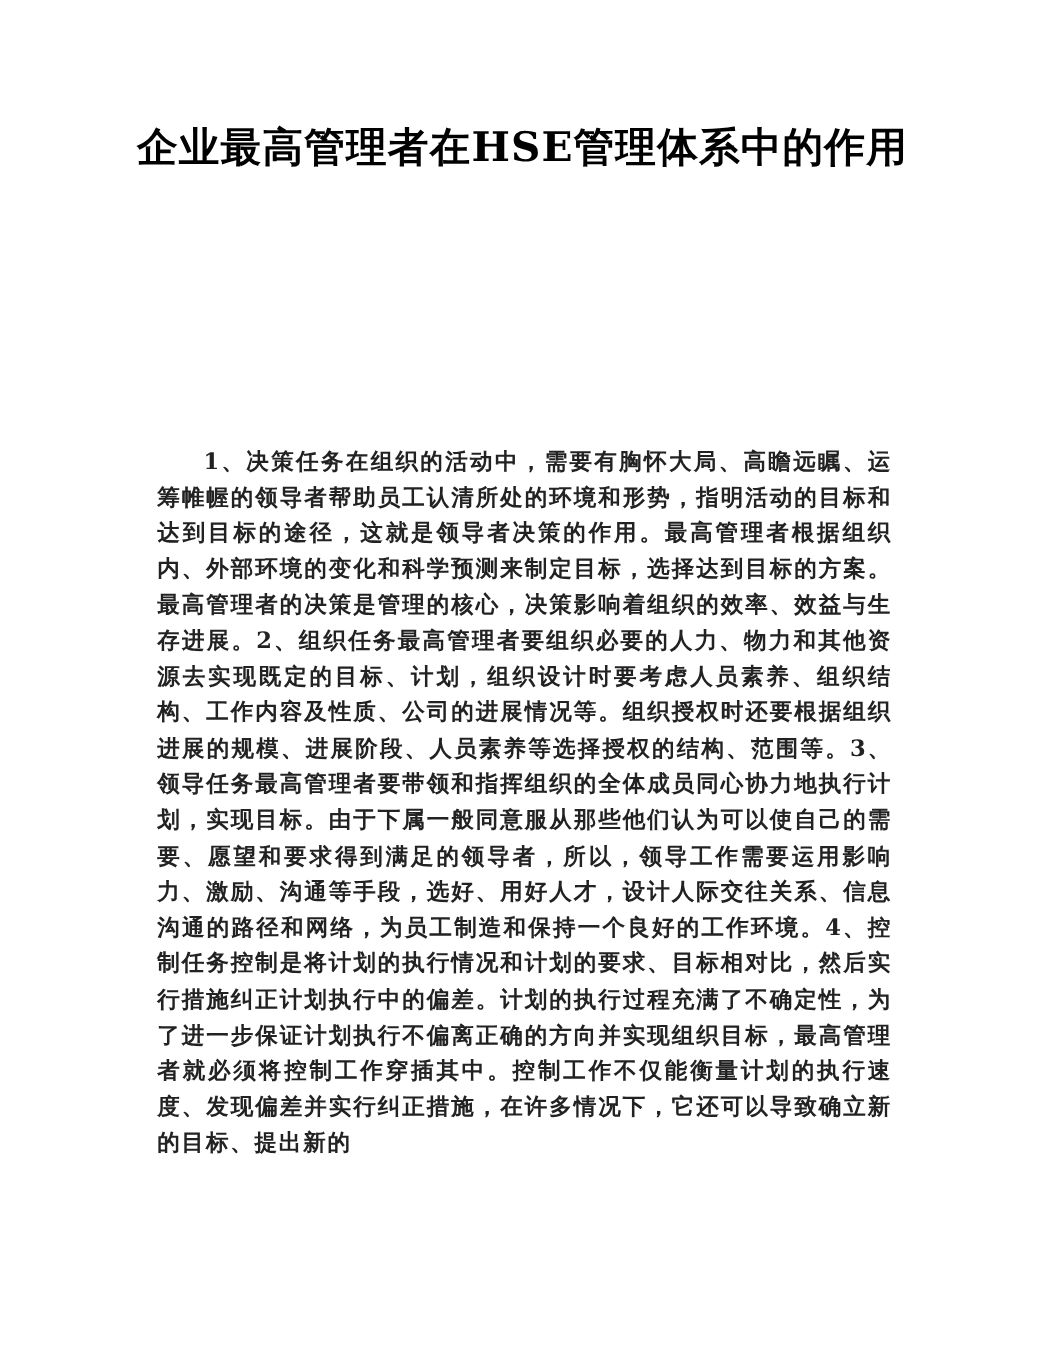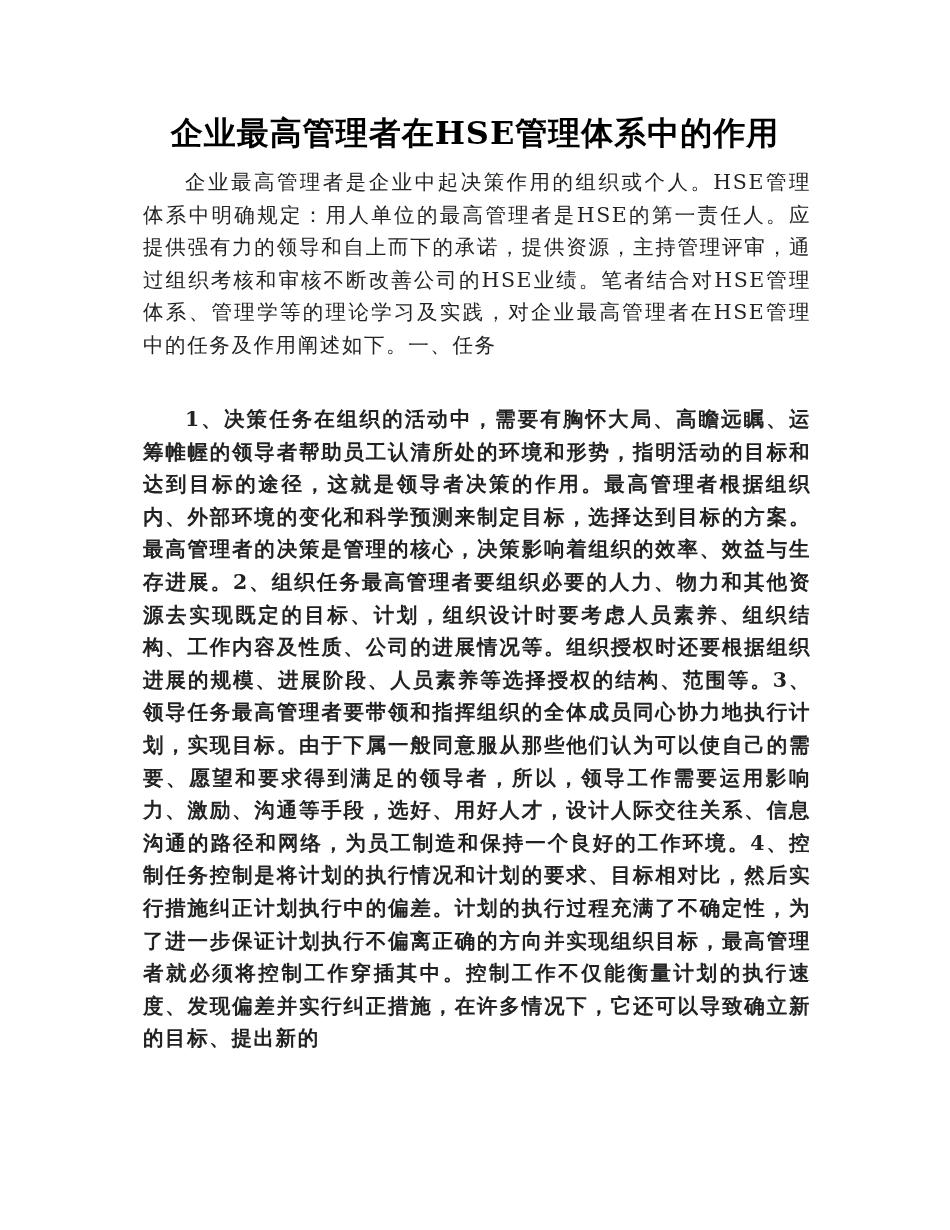--- a/index.html
+++ b/index.html
@@ -21,21 +21,21 @@
       top: 0;
       width: 950px;
       height: 1230px;
     }
     .title {
       position: absolute;
       left: 0;
       top: 112px;
       width: 950px;
       text-align: center;
-      font-size: 32px;
+      font-size: 37px;
       font-weight: bold;
       line-height: 42px;
       letter-spacing: 1px;
       color: #000;
       margin: 0;
     }
     .para {
       position: absolute;
       left: 143px;
       width: 668px;
@@ -49,16 +49,15 @@
     }
     .p1 { top: 166px; }
     .p2 { top: 403px; font-weight: bold; }
   </style>
 </head>
 <body>
 
 <div class="page">
   <h1 class="title">企业最高管理者在HSE管理体系中的作用</h1>
 
-  <p class="para p1">企业最高管理者是企业中起决策作用的组织或个人。HSE管理体系中明确规定：用人单位的最高管理者是HSE的第一责任人。应提供强有力的领导和自上而下的承诺，提供资源，主持管理评审，通过组织考核和审核不断改善公司的HSE业绩。笔者结合对HSE管理体系、管理学等的理论学习及实践，对企业最高管理者在HSE管理中的任务及作用阐述如下。一、任务</p>
 
   <p class="para p2">1、决策任务在组织的活动中，需要有胸怀大局、高瞻远瞩、运筹帷幄的领导者帮助员工认清所处的环境和形势，指明活动的目标和达到目标的途径，这就是领导者决策的作用。最高管理者根据组织内、外部环境的变化和科学预测来制定目标，选择达到目标的方案。最高管理者的决策是管理的核心，决策影响着组织的效率、效益与生存进展。2、组织任务最高管理者要组织必要的人力、物力和其他资源去实现既定的目标、计划，组织设计时要考虑人员素养、组织结构、工作内容及性质、公司的进展情况等。组织授权时还要根据组织进展的规模、进展阶段、人员素养等选择授权的结构、范围等。3、领导任务最高管理者要带领和指挥组织的全体成员同心协力地执行计划，实现目标。由于下属一般同意服从那些他们认为可以使自己的需要、愿望和要求得到满足的领导者，所以，领导工作需要运用影响力、激励、沟通等手段，选好、用好人才，设计人际交往关系、信息沟通的路径和网络，为员工制造和保持一个良好的工作环境。4、控制任务控制是将计划的执行情况和计划的要求、目标相对比，然后实行措施纠正计划执行中的偏差。计划的执行过程充满了不确定性，为了进一步保证计划执行不偏离正确的方向并实现组织目标，最高管理者就必须将控制工作穿插其中。控制工作不仅能衡量计划的执行速度、发现偏差并实行纠正措施，在许多情况下，它还可以导致确立新的目标、提出新的</p>
 </div>
 
 </body></html>

